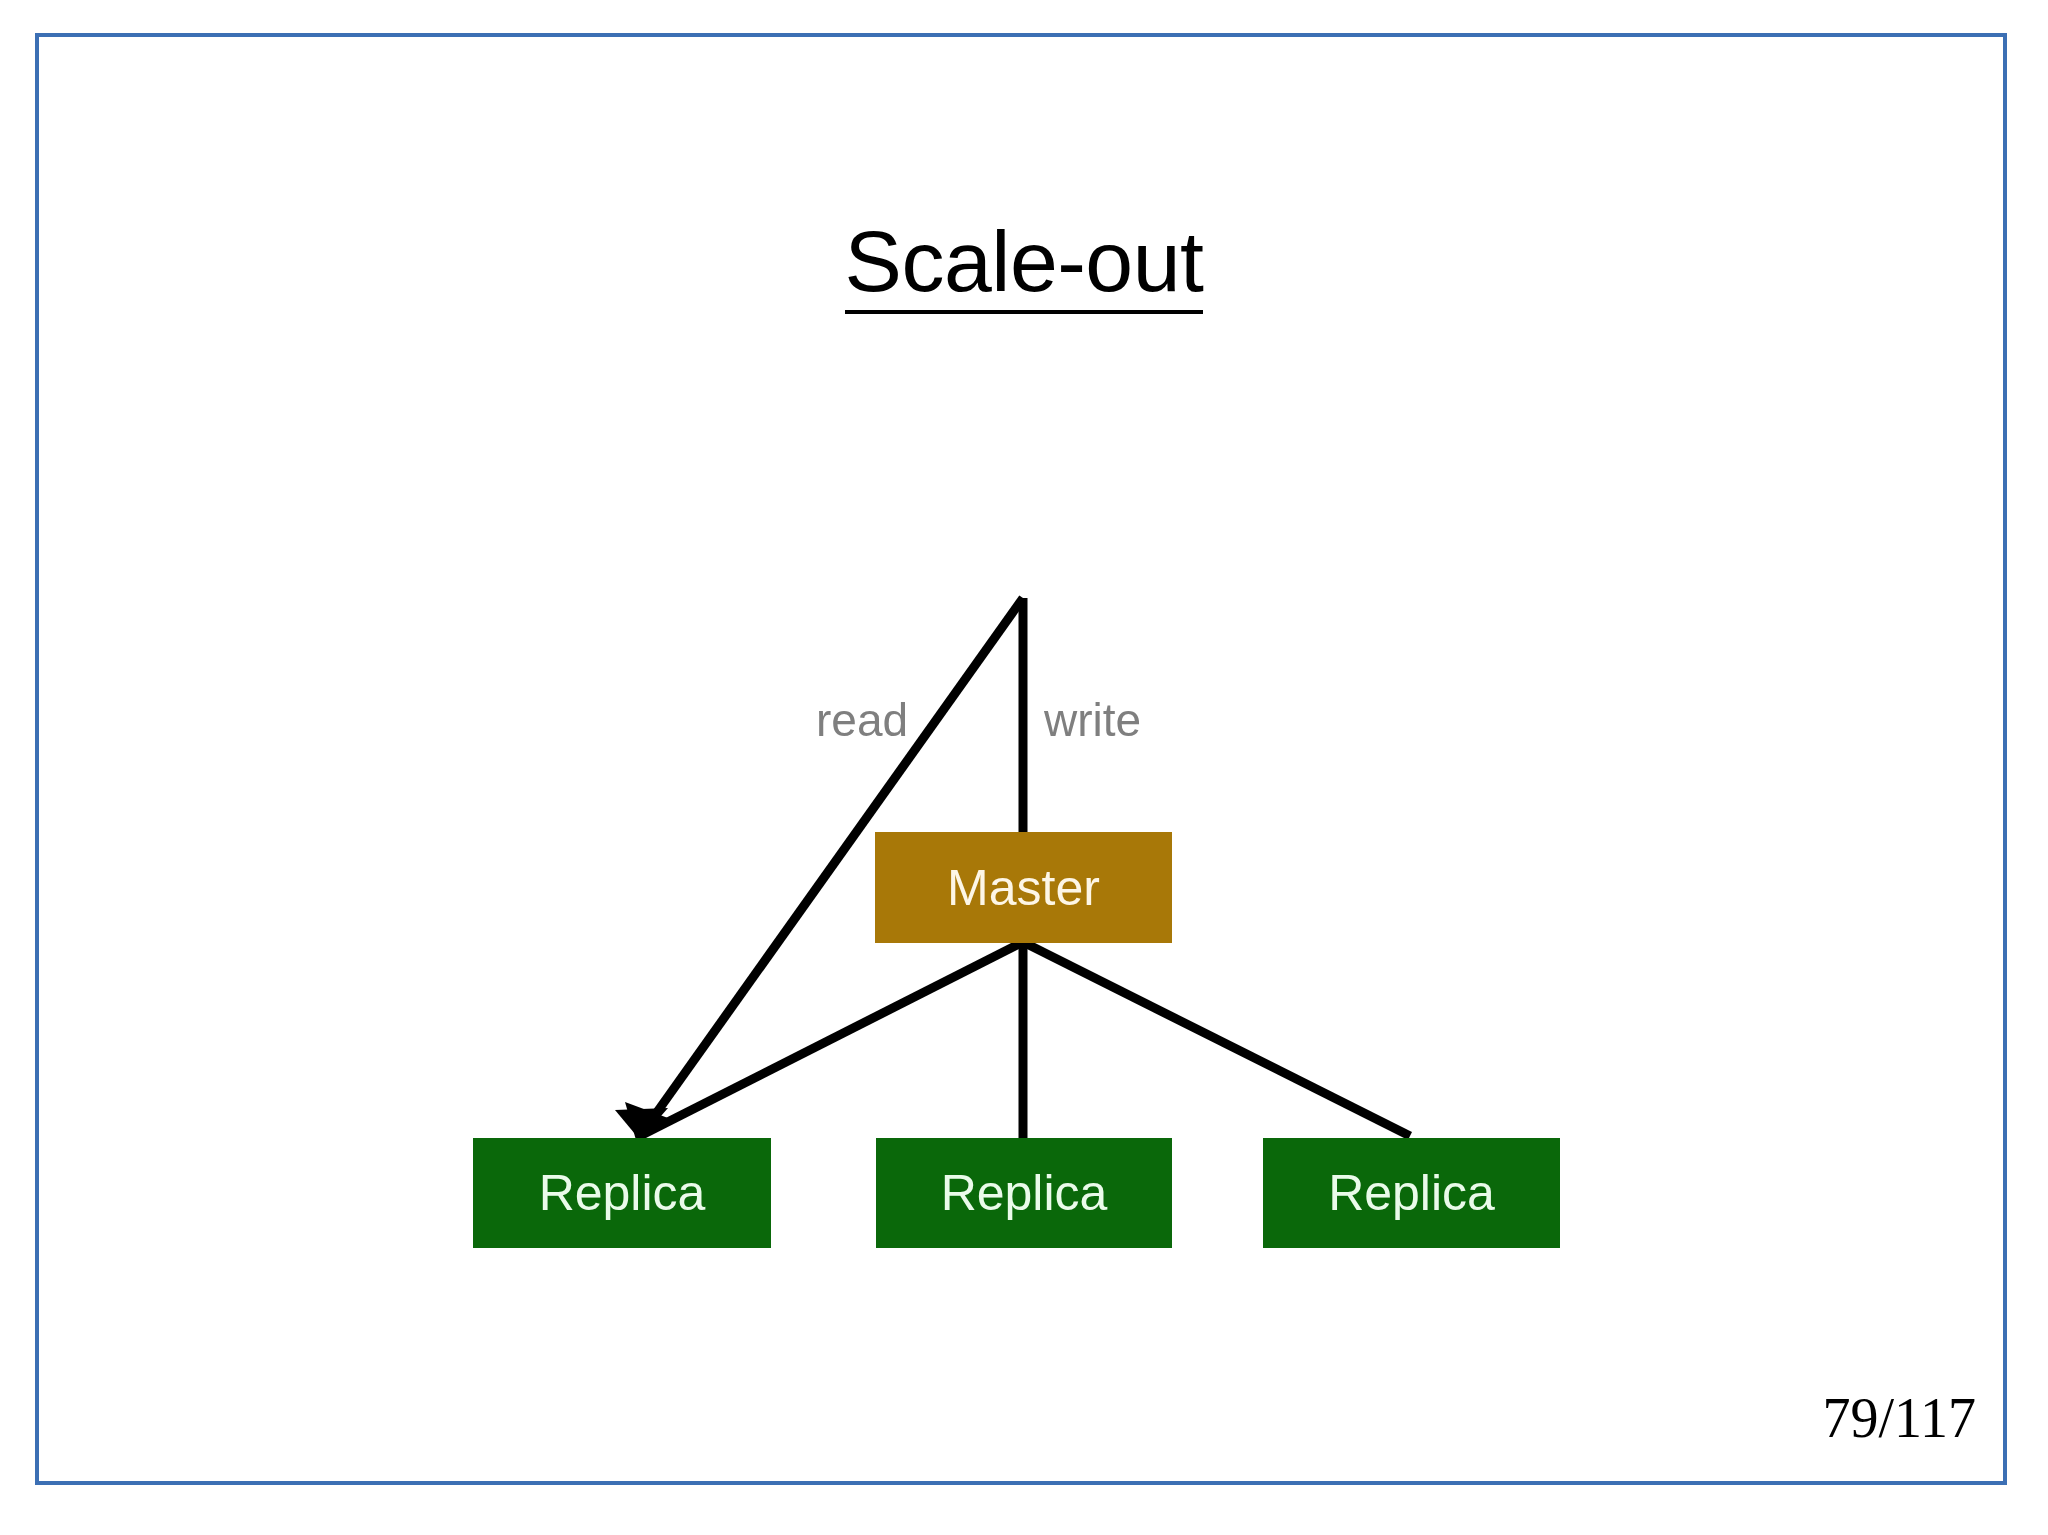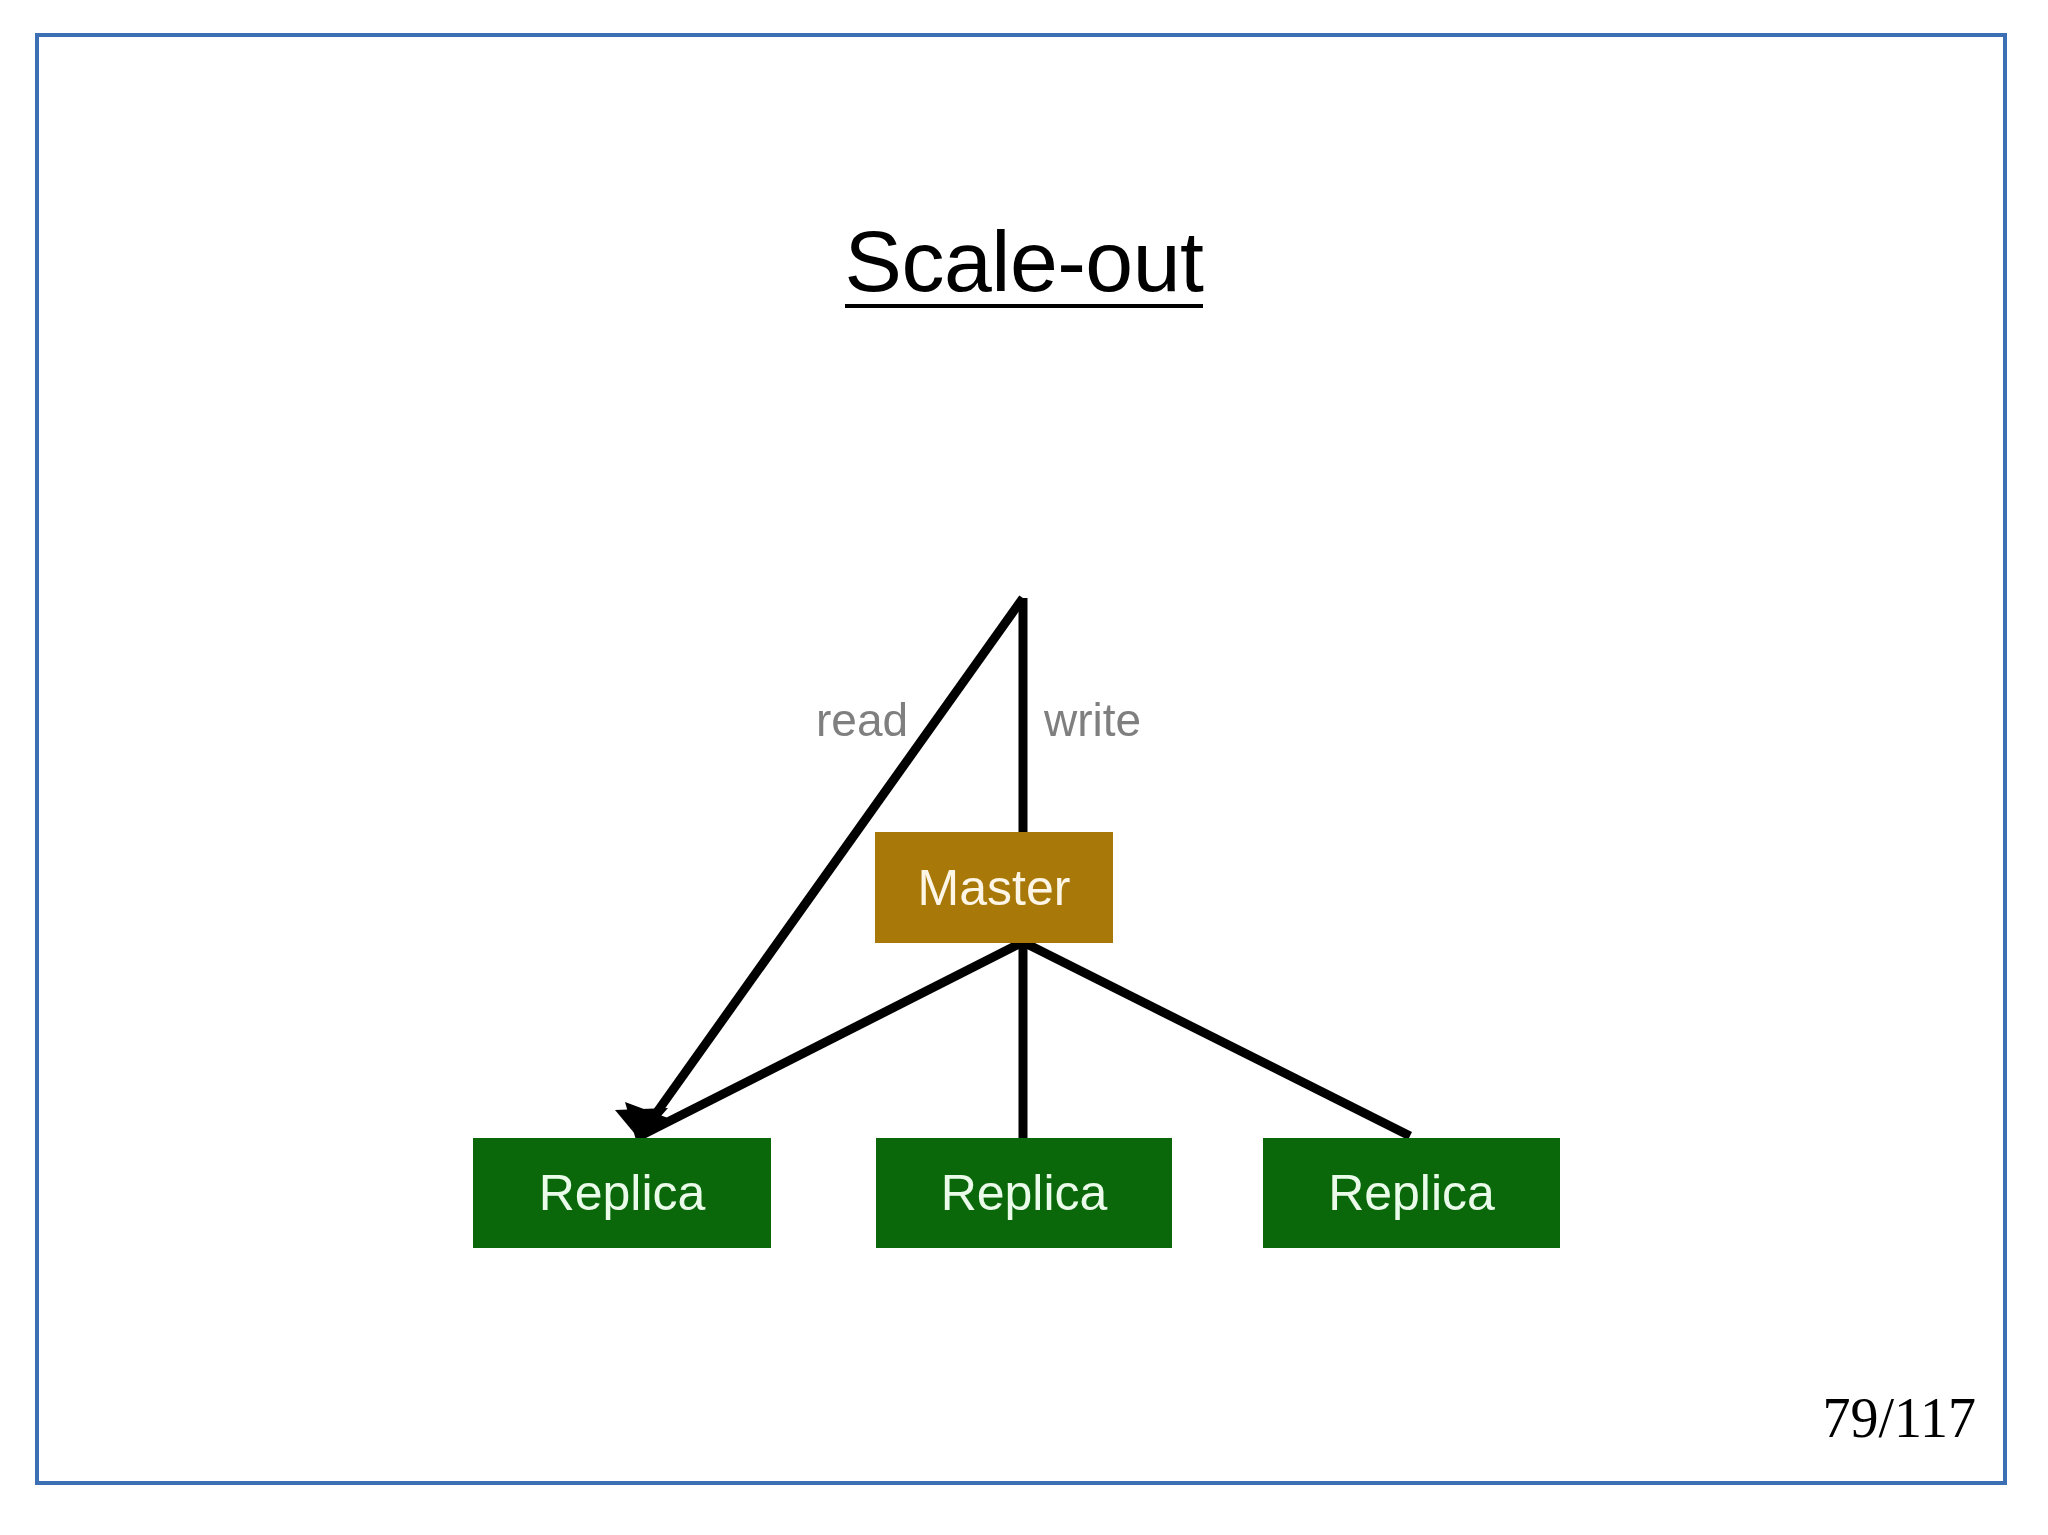--- a/index.html
+++ b/index.html
@@ -33,20 +33,21 @@
     text-align: center;
   }
   #slide-title {
     display: inline-block;
     font-size: 86px;
     font-weight: 400;
     color: #000000;
     line-height: 1.0;
     letter-spacing: -0.5px;
     border-bottom: 4px solid #000000;
+    padding-bottom: 6px;
   }
   #slide-subtitle {
     position: absolute;
     left: 0;
     top: 325px;
     width: 2048px;
     text-align: center;
     font-size: 62px;
     font-weight: 400;
     color: #000000;
@@ -127,21 +128,21 @@
       <g>
         <line x1="1023" y1="942" x2="1023" y2="1138" stroke="#000000" stroke-width="9"></line>
       </g>
 
       <g>
         <line x1="1023" y1="942" x2="1410" y2="1136" stroke="#000000" stroke-width="9"></line>
       </g>
     </svg>
 
 
-    <div class="node" style="left:875px; top:832px; width:238px; height:111px; background:#a87808; color:#fdf6e6;">
+    <div class="node" style="left:875px; top:832px; width:297px; height:111px; background:#a87808; color:#fdf6e6;">
       <span>Master</span>
     </div>
 
     <div class="node" style="left:473px; top:1138px; width:298px; height:110px; background:#0a680a; color:#eafbea;">
       <span>Replica</span>
     </div>
 
     <div class="node" style="left:876px; top:1138px; width:296px; height:110px; background:#0a680a; color:#eafbea;">
       <span>Replica</span>
     </div>

